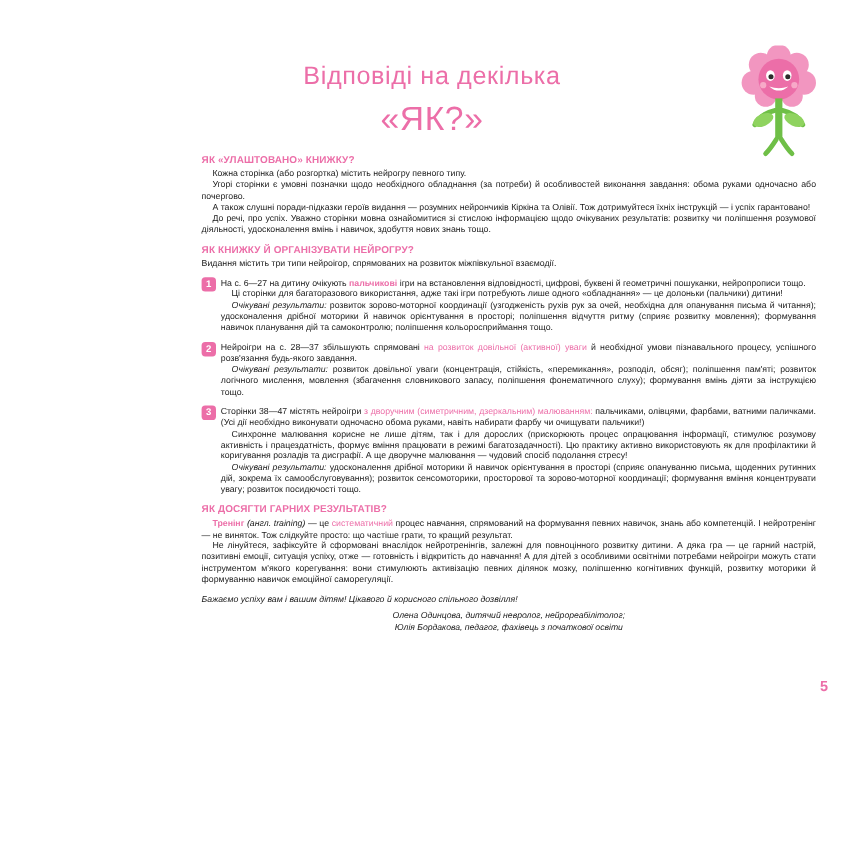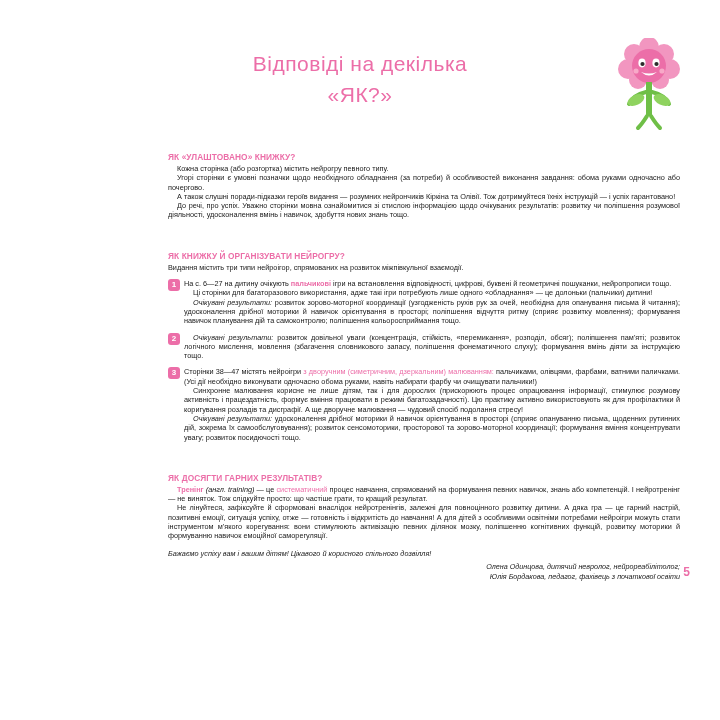--- a/index.html
+++ b/index.html
@@ -20,41 +20,40 @@
     top: 52px; left: 0; width: 720px;
     text-align: center;
   }
   .title-line1 {
     font-size: 21px;
     color: #ec6ea8;
     letter-spacing: 0.5px;
     margin-bottom: 7px;
   }
   .title-line2 {
-    font-size: 21px;
+    font-size: 28px;
     color: #ec6ea8;
     letter-spacing: 0.5px;
   }
   .mascot {
     position: absolute;
     top: 38px; right: 34px;
     width: 74px; height: 96px;
   }
   .content {
     position: absolute;
     left: 168px; top: 128px;
     width: 512px;
   }
   .sec-head {
     color: #ec6ea8;
     font-size: 8.3px;
     font-weight: bold;
     margin-bottom: 2px;
     letter-spacing: 0.1px;
-    margin-top: 24px;
   }
   p.body {
     font-size: 7.3px;
     line-height: 9.3px;
     color: #1a1a1a;
     margin: 0 0 0 0;
     text-align: justify;
   }
   p.indent { text-indent: 9px; }
   .gap { height: 7px; }
@@ -72,21 +71,21 @@
     width: 12px; height: 12px;
     border-radius: 3px;
     background: #ec6ea8;
     color: #ffffff;
     font-size: 8px;
     font-weight: bold;
     line-height: 12px;
     text-align: center;
   }
   .sig {
-    text-align: right;
+    text-align: center;
     font-size: 7.2px;
     font-style: italic;
     line-height: 10px;
     color: #1a1a1a;
     margin-top: 4px;
   }
   .closing {
     text-align: left;
     font-size: 7.3px;
     font-style: italic;
@@ -163,20 +162,21 @@
       <span class="num-badge">1</span>
       <p class="body">На с. 6—27 на дитину очікують <span class="pink bold">пальчикові</span> ігри на встановлення відповідності, цифрові, буквені й геометричні пошуканки, нейропрописи тощо.</p>
       <p class="body indent">Ці сторінки для багаторазового використання, адже такі ігри потребують лише одного «обладнання» — це долоньки (пальчики) дитини!</p>
       <p class="body indent"><span class="ital">Очікувані результати:</span> розвиток зорово-моторної координації (узгодженість рухів рук за очей, необхідна для опанування письма й читання); удосконалення дрібної моторики й навичок орієнтування в просторі; поліпшення відчуття ритму (сприяє розвитку мовлення); формування навичок планування дій та самоконтролю; поліпшення кольоросприймання тощо.</p>
     </div>
 
     <div class="gap"></div>
 
     <div class="num-block">
       <span class="num-badge">2</span>
+      <p class="body">Нейроігри на с. 28—37 збільшують спрямовані <span class="pink">на розвиток довільної (активної) уваги</span> й необхідної умови пізнавального процесу, успішного розв'язання будь-якого завдання.</p>
       <p class="body indent"><span class="ital">Очікувані результати:</span> розвиток довільної уваги (концентрація, стійкість, «перемикання», розподіл, обсяг); поліпшення пам'яті; розвиток логічного мислення, мовлення (збагачення словникового запасу, поліпшення фонематичного слуху); формування вмінь діяти за інструкцією тощо.</p>
     </div>
 
     <div class="gap"></div>
 
     <div class="num-block">
       <span class="num-badge">3</span>
       <p class="body">Сторінки 38—47 містять нейроігри <span class="pink">з дворучним (симетричним, дзеркальним) малюванням:</span> пальчиками, олівцями, фарбами, ватними паличками. (Усі дії необхідно виконувати одночасно обома руками, навіть набирати фарбу чи очищувати пальчики!)</p>
       <p class="body indent">Синхронне малювання корисне не лише дітям, так і для дорослих (прискорюють процес опрацювання інформації, стимулює розумову активність і працездатність, формує вміння працювати в режимі багатозадачності). Цю практику активно використовують як для профілактики й коригування розладів та дисграфії. А ще дворучне малювання — чудовий спосіб подолання стресу!</p>
       <p class="body indent"><span class="ital">Очікувані результати:</span> удосконалення дрібної моторики й навичок орієнтування в просторі (сприяє опануванню письма, щоденних рутинних дій, зокрема їх самообслуговування); розвиток сенсомоторики, просторової та зорово-моторної координації; формування вміння концентрувати увагу; розвиток посидючості тощо.</p>

